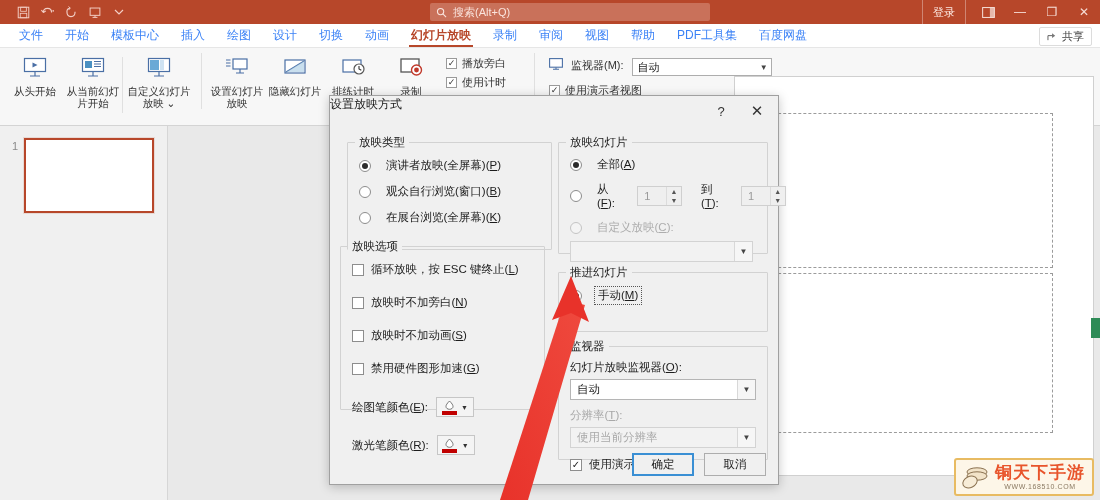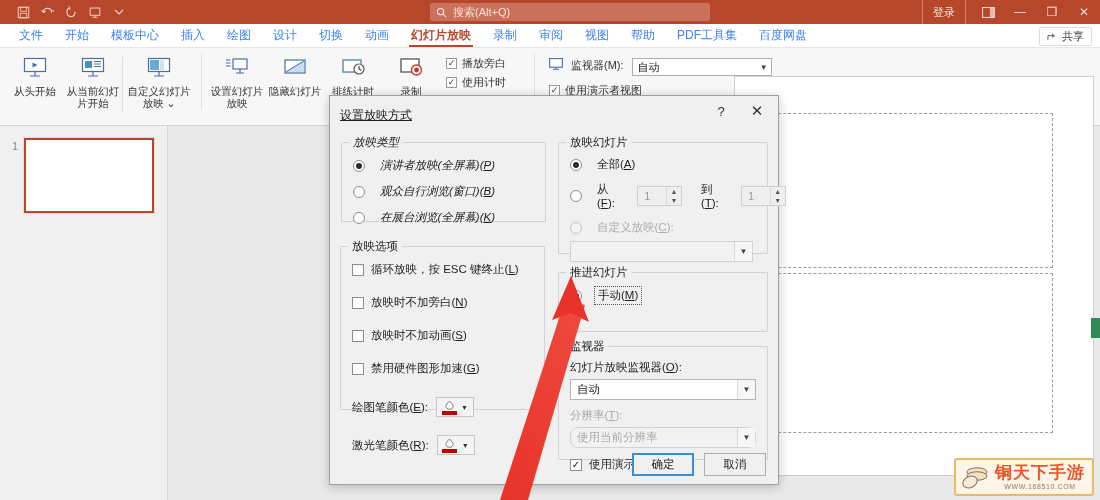--- a/index.html
+++ b/index.html
@@ -124,22 +124,22 @@
     font-family:"Liberation Sans","DejaVu Sans",sans-serif; white-space:nowrap;
   }
 
   
   .dialog {
     position:absolute; left:329px; top:95px; width:450px; height:390px;
     background:#f0f0f0; border:1px solid #a0a0a0;
     box-shadow:0 2px 10px rgba(0,0,0,.22);
   }
   .dlg-title {
-    height:28px; display:flex; align-items:flex-end; padding-left:10px;
-    background:#f0f0f0; font-size:12px; color:#222; position:relative;text-decoration:underline;
+    height:28px; display:flex; align-items:flex-start; 
+    background:#f0f0f0; font-size:12px; color:#222; position:relative;
   }
   .dlg-title .t { font-size:12px; color:#1a1a1a; }
   .dlg-help { position:absolute; right:46px; top:5px; width:22px; height:20px;
     display:flex; align-items:center; justify-content:center; color:#333; font-size:13px; }
   .dlg-close { position:absolute; right:8px; top:5px; width:26px; height:20px;
     display:flex; align-items:center; justify-content:center; color:#333; font-size:15px; }
   .dlg-body { position:relative; height:362px; }
 
   .gbox { position:absolute; }
   .gbox .glabel {
@@ -459,21 +459,21 @@
 
   <div class="dialog">
     <div class="dlg-title">
       <span class="t">设置放映方式</span>
       <span class="dlg-help">?</span>
       <span class="dlg-close">✕</span>
     </div>
 
     <div class="dlg-body">
 
-      <div class="gbox" style="left:11px; top:18px; width:205px; height:80px;font-style:italic;">
+      <div class="gbox" style="left:17px; top:18px; width:205px; height:108px;">
         <div class="gframe"></div>
         <div class="glabel">放映类型</div>
         <div style="position:absolute; left:12px; top:16px; display:flex; flex-direction:column; gap:11px;">
           <div class="radio-row">
             <span class="radio on"></span>
             <span><span>演讲者放映(全屏幕)(</span><span class="ul">P</span><span>)</span></span>
           </div>
           <div class="radio-row">
             <span class="radio"></span>
             <span><span>观众自行浏览(窗口)(</span><span class="ul">B</span><span>)</span></span>
@@ -584,21 +584,21 @@
       <div class="gbox" style="left:228px; top:222px; width:210px; height:114px;">
         <div class="gframe"></div>
         <div class="glabel">监视器</div>
         <div style="position:absolute; left:12px; top:14px; width:186px;">
           <div style="font-size:11.5px;color:#1c1c1c"><span>幻灯片放映监视器(</span><span class="ul">O</span><span>):</span></div>
           <div class="dlg-combo" style="width:186px; margin-top:4px;">
             <span>自动</span>
             <span class="cb-arrow">▼</span>
           </div>
           <div style="font-size:11.5px;color:#a8a8a8;margin-top:8px"><span>分辨率(</span><span class="ul">T</span><span>):</span></div>
-          <div class="dlg-combo dim" style="width:186px; margin-top:4px;border-radius:8px;">
+          <div class="dlg-combo dim" style="width:186px; margin-top:4px;">
             <span>使用当前分辨率</span>
             <span class="cb-arrow">▼</span>
           </div>
           <div class="dlg-chkrow" style="margin-top:9px">
             <span class="dlg-cbox on"></span>
             <span><span>使用演示者视图(</span><span class="ul">V</span><span>)</span></span>
           </div>
         </div>
       </div>
 

